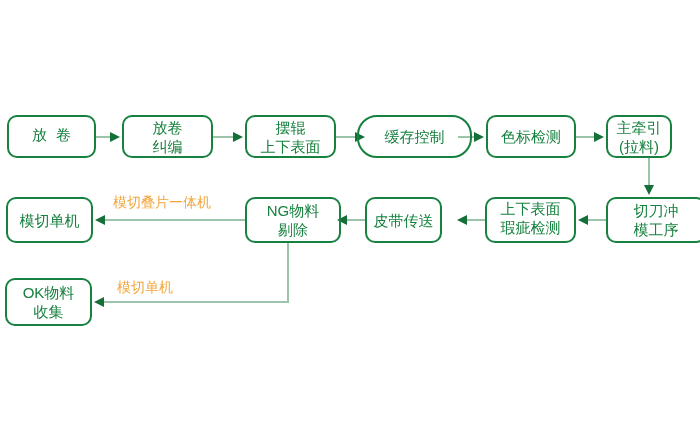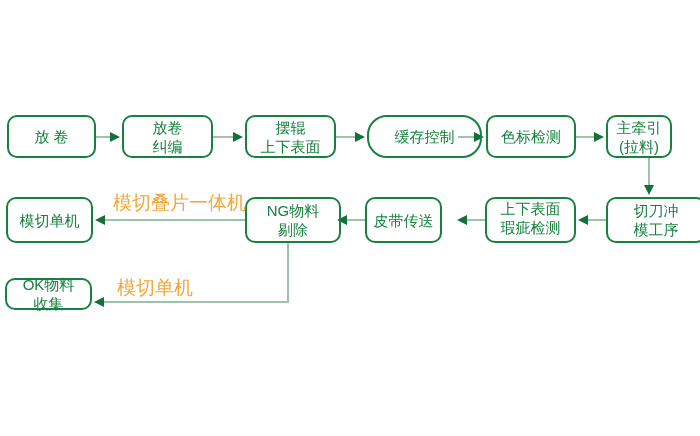--- a/index.html
+++ b/index.html
@@ -14,39 +14,39 @@
     border:2.5px solid var(--box-border,#17813f);
     border-radius:10px;
     color:var(--box-text,#17813f);
     display:flex; align-items:center; justify-content:center;
     text-align:center; font-size:15px; line-height:19px;
     white-space:pre-line;
   }
   .edge-label {
     position:absolute;
     color:var(--edge-label,#f2a73d);
-    font-size:19px; line-height:17px; white-space:nowrap;
+    font-size:14px; line-height:17px; white-space:nowrap;
   }
   svg.connectors { position:absolute; left:0; top:0; }
   .connector { stroke:var(--connector,#9cc4aa); stroke-width:2; fill:none; }
   .arrowhead { fill:var(--arrowhead,#156f38); }
 
   
-  .pos-n1  { left:7px;   top:115px; width:89px; height:43px; }
+  .pos-n1  { left:7px;   top:115px; width:89px; height:43px;font-family:Liberation Mono, monospace; }
   .pos-n2  { left:122px; top:115px; width:91px; height:43px; }
   .pos-n3  { left:245px; top:115px; width:91px; height:43px; }
-  .pos-n4  { left:367px; top:115px; width:115px; height:43px;border-radius:20px; }
+  .pos-n4  { left:357px; top:115px; width:115px; height:43px;border-radius:20px; }
   .pos-n5  { left:486px; top:115px; width:90px; height:43px; }
   .pos-n6  { left:606px; top:115px; width:66px; height:43px; }
   .pos-n7  { left:606px; top:197px; width:100px; height:46px; }
   .pos-n8  { left:485px; top:197px; width:91px; height:46px;font-family:Liberation Mono, monospace; }
   .pos-n9  { left:365px; top:197px; width:77px; height:46px; }
   .pos-n10 { left:245px; top:197px; width:96px; height:46px; }
   .pos-n11 { left:6px;   top:197px; width:87px; height:46px; }
-  .pos-n12 { left:5px;   top:278px; width:87px; height:32px; }
+  .pos-n12 { left:5px;   top:278px; width:87px; height:48px; }
   .pos-el1 { left:113px; top:194px; }
   .pos-el2 { left:117px; top:279px; }
 </style>
 </head>
 <body>
 
 <div class="canvas">
 
   <svg class="connectors" width="700" height="436">
     <defs>

